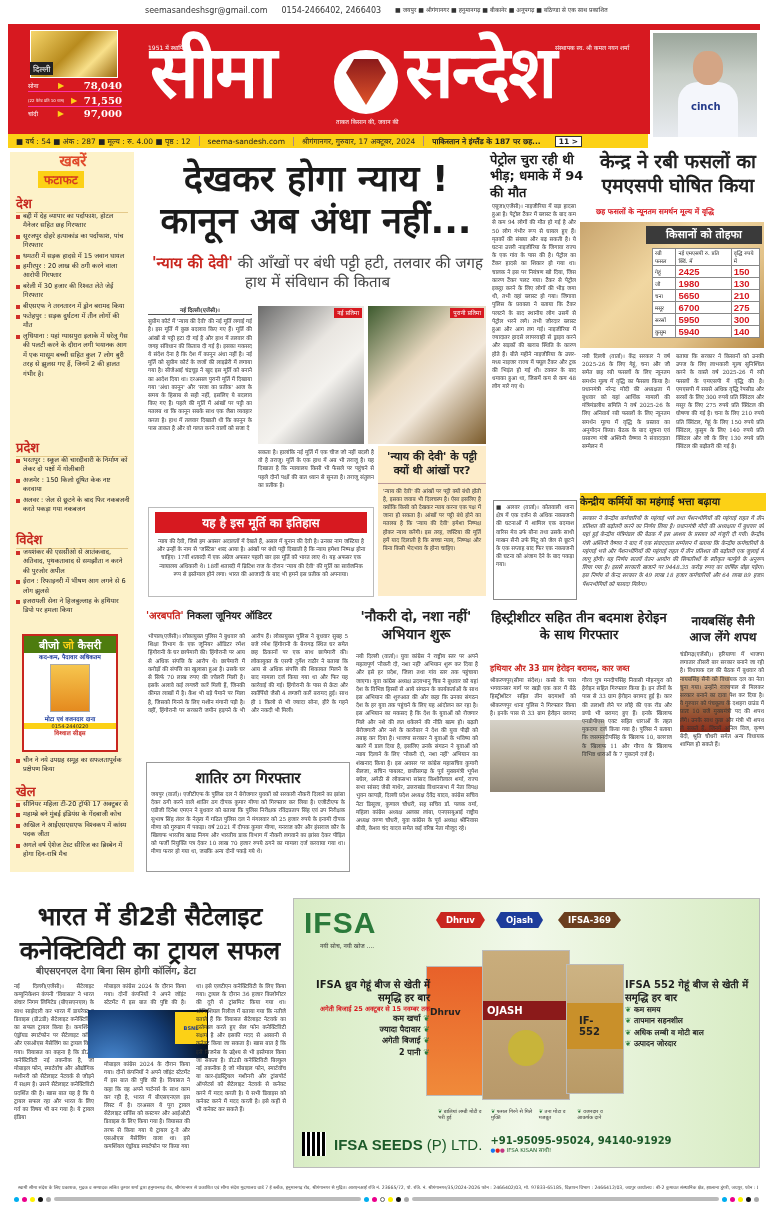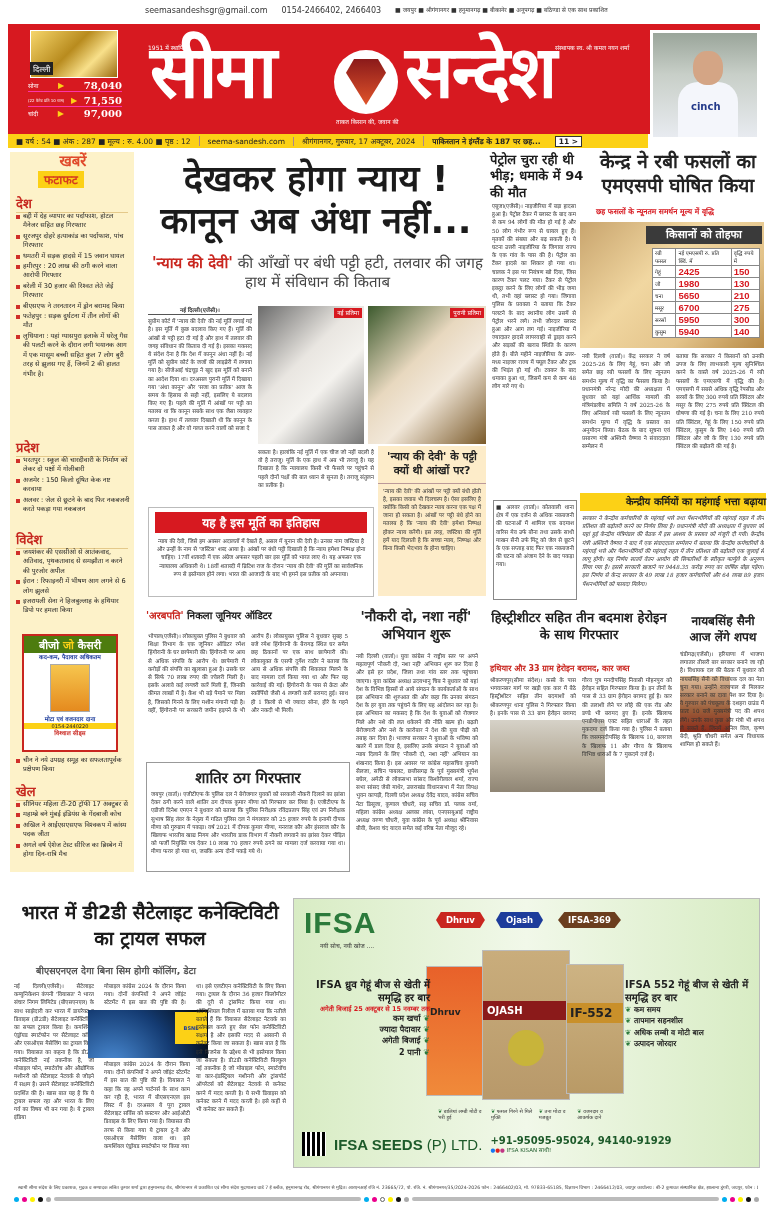--- a/index.html
+++ b/index.html
@@ -58,35 +58,35 @@
 
 .petrol-h{top:152px;left:490px;width:100px;font-size:13px;font-weight:bold;line-height:1.25;color:#1b1b1b}
 
 .kendra-h{top:150px;left:592px;width:172px;font-size:19px;font-weight:bold;text-align:center;line-height:1.25}
 .kendra-sub{top:206px;left:596px;font-size:7.5px;color:#d71920;font-weight:bold}
 .wheat{top:222px;left:580px;width:184px;height:126px;background:linear-gradient(135deg,#c8a46d,#f1d7a1 40%,#e3c38a 70%,#b78a46)}
 .tbl-title{top:226px;left:646px;width:116px;height:18px;background:#3a3a3a;color:#fff;font-size:11px;font-weight:bold;text-align:center;line-height:18px}
 .msp{top:248px;left:652px;width:108px;border-collapse:collapse;background:#fff}
 .msp td,.msp th{border:1px solid #888;font-size:5.4px;padding:0 2px;text-align:left;font-weight:normal}
 .msp td.n{color:#d71920;font-weight:bold;font-size:9.5px;font-family:"Liberation Sans",sans-serif}
-.da-bar{top:493px;left:580px;width:186px;height:18px;background:#fcd116;font-size:10px;font-weight:bold;color:#1b1b1b;text-align:right;line-height:18px}
+.da-bar{top:493px;left:580px;width:186px;height:18px;background:#fcd116;font-size:10px;font-weight:bold;color:#1b1b1b;text-align:left;line-height:18px}
 .alwar-box{top:500px;left:493px;width:84px;height:100px;border:1px solid #888;padding:2px}
 
 .arab-h{top:608px;left:146px;width:210px;font-size:10px;font-weight:bold;color:#1b1b1b}
 .arab-h .red{color:#c9261f}
 .naukri-h{top:608px;left:356px;width:120px;font-size:14px;font-weight:bold;text-align:center;line-height:1.25}
 .shatir{top:762px;left:146px;width:204px;height:110px;border:1px solid #999;padding:4px}
 .shatir .t{font-size:15px;font-weight:bold;text-align:center;margin-bottom:3px}
 .hist-h{top:610px;left:486px;width:186px;font-size:13px;font-weight:bold;text-align:center;line-height:1.3}
 .hist-sub{top:662px;left:490px;font-size:8px;color:#c9261f;font-weight:bold}
 .police-ph{top:720px;left:490px;width:115px;height:72px;background:linear-gradient(180deg,#d6d2c8,#b5ab98 55%,#8f8574)}
 .nayab-h{top:614px;left:680px;width:86px;font-size:12px;font-weight:bold;text-align:center;line-height:1.3}
 .nayab-ph{top:676px;left:680px;width:50px;height:56px;background:linear-gradient(#e2c2a0,#9b5e3a 60%,#8a2a1a)}
 
-.d2d-h{top:900px;left:14px;width:272px;font-size:19px;font-weight:bold;text-align:center;line-height:1.35;color:#1b1b1b}
+.d2d-h{top:900px;left:14px;width:272px;font-size:25px;font-weight:bold;text-align:center;line-height:1.35;color:#1b1b1b}
 .d2d-sub{top:964px;left:36px;font-size:9.5px;color:#555;font-weight:bold}
 .sat-img{top:1010px;left:88px;width:120px;height:48px;background:radial-gradient(circle at 20% 120%,#4d8fd8,#143b72 55%,#000)}
 .bsnl{top:1012px;left:175px;width:32px;height:32px;background:#fcd116;display:flex;align-items:center;justify-content:center;font-size:5px;font-weight:bold;color:#1d3c9b}
 
 .ifsa{top:898px;left:293px;width:467px;height:270px;background:linear-gradient(90deg,#d8ecc4,#f1f8e9 50%,#d8ecc4);border:1px solid #bbb}
 .ifsa-logo{top:906px;left:304px;font-size:30px;font-weight:bold;color:#2b7a3b;font-family:"Liberation Sans",sans-serif;letter-spacing:1px}
 .ifsa-tag{top:942px;left:320px;font-size:6px;color:#333}
 .pill{top:912px;height:16px;color:#fff;font-size:8.5px;font-weight:bold;padding:0 10px;line-height:16px;clip-path:polygon(10% 0,90% 0,100% 50%,90% 100%,10% 100%,0 50%)}
 .bag{border:1px solid #bbb}
 .ad-left{top:978px;left:310px;width:120px;text-align:right}
@@ -332,21 +332,21 @@
 <div class="abs pill" style="left:558px;background:#6b3e1e">IFSA-369</div>
 
 <div class="abs bag" style="top:966px;left:426px;width:60px;height:130px;background:linear-gradient(#e8612a,#f08a3a)">
   <div style="margin-top:40px;font-size:9px;font-weight:bold;color:#222;padding-left:3px">Dhruv</div>
 </div>
 <div class="abs bag" style="top:950px;left:482px;width:88px;height:150px;background:linear-gradient(#c9ad7c,#b8996a)">
   <div style="margin-top:50px;background:#8b1a1a;color:#fff;font-size:10px;font-weight:bold;padding:4px">OJASH</div>
   <div style="width:36px;height:36px;border-radius:50%;background:#c8b43a;margin:10px auto"></div>
 </div>
 <div class="abs bag" style="top:964px;left:566px;width:58px;height:130px;background:linear-gradient(#cdb383,#b99a66)">
-  <div style="margin-top:38px;background:#c9902a;color:#222;font-size:12px;font-weight:bold;padding:3px">IF-552</div>
+  <div style="margin-top:38px;background:#c9902a;color:#222;font-size:10px;font-weight:bold;padding:12px">IF-552</div>
 </div>
 
 <div class="abs ad-left">
   <div class="t">IFSA ध्रुव गेहूं बीज से खेती में समृद्धि हर बार</div>
   <div class="r">अगेती बिजाई 25 अक्टूबर से 15 नवम्बर तक</div>
   <div class="f"><span>कम खर्चा</span> <span class="leaf">❦</span></div>
   <div class="f"><span>ज्यादा पैदावार</span> <span class="leaf">❦</span></div>
   <div class="f"><span>अगेती बिजाई</span> <span class="leaf">❦</span></div>
   <div class="f"><span>2 पानी</span> <span class="leaf">❦</span></div>
 </div>

